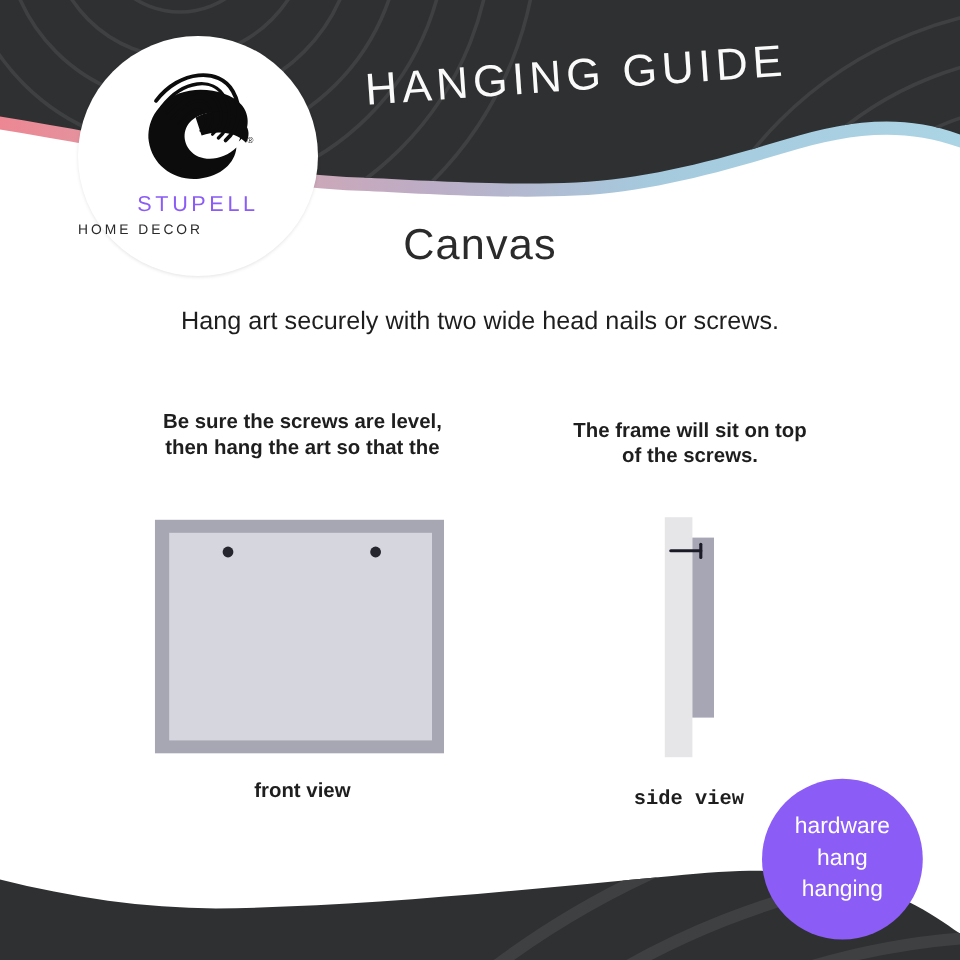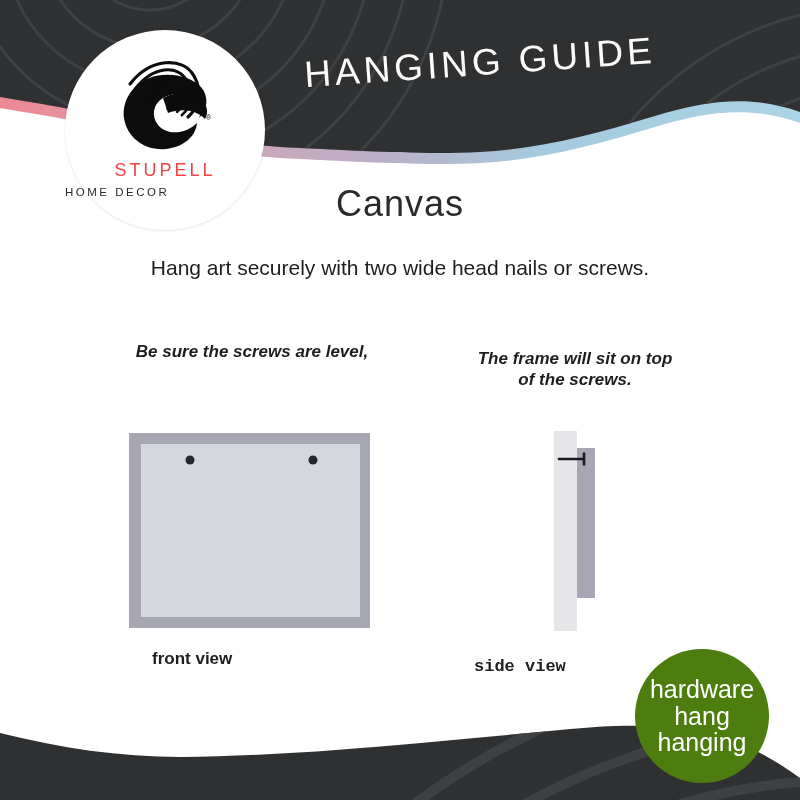--- a/index.html
+++ b/index.html
@@ -23,55 +23,55 @@
   }
   .logo-circle{
     left:65px;top:30px;width:200px;height:200px;border-radius:50%;
     background:#ffffff;z-index:4;
     box-shadow:0 1px 3px rgba(0,0,0,0.10);
   }
   .logo-mark{position:absolute;left:50px;top:22px;}
   .logo-reg{position:absolute;left:141px;top:84px;font-size:7px;color:#111;}
   .brand-name{
     position:absolute;left:0;top:130px;width:200px;text-align:center;
-    font-size:18px;letter-spacing:3px;color:#ef4444;font-weight:500;
+    font-size:18px;letter-spacing:3px;color:#8b5cf6;font-weight:500;
   }
   .brand-tagline{
     position:absolute;left:0;top:156px;width:200px;text-align:left;
     font-size:11.5px;letter-spacing:2.5px;color:#2a2a2a;font-weight:400;
   }
 
   
   .heading{
     left:0;top:183px;width:800px;text-align:center;z-index:2;
     font-size:36px;font-weight:400;color:#2b2b2b;letter-spacing:1px;
   }
   .subtitle{
     left:0;top:256px;width:800px;text-align:center;z-index:2;
     font-size:21px;font-weight:400;color:#1e1e1e;
   }
   .instruction{
     z-index:2;text-align:center;font-size:17px;font-weight:600;
-    color:#1e1e1e;line-height:21px;font-style:italic;
+    color:#1e1e1e;line-height:21px;
   }
   .instr-left{left:102px;top:341px;width:300px;}
   .instr-right{left:425px;top:348px;width:300px;}
   .caption{
-    z-index:2;font-size:17px;font-weight:600;color:#1e1e1e;
+    z-index:2;text-align:center;font-size:17px;font-weight:600;color:#1e1e1e;
   }
   .cap-front{left:152px;top:649px;width:200px;}
   .cap-side{left:474px;top:657px;width:200px;font-family:Liberation Mono, monospace;}
   .diagram{z-index:2;}
 
   
   .badge{
     left:635px;top:649px;width:134px;height:134px;border-radius:50%;
-    background:#4d7c0f;z-index:6;
+    background:#8b5cf6;z-index:6;
     display:flex;flex-direction:column;align-items:center;justify-content:center;
-    color:#ffffff;font-size:25px;font-weight:500;line-height:26.5px;
+    color:#ffffff;font-size:19px;font-weight:500;line-height:26.5px;
     text-align:center;
   }
   .footer-svg{left:0;bottom:0;z-index:5;}
 </style>
 </head>
 <body>
 
 <div class="stage">
 
   <svg class="abs header-svg" width="800" height="210" viewBox="0 0 800 210">
@@ -128,20 +128,21 @@
     <span class="logo-reg">®</span>
     <div class="brand-name">STUPELL</div>
     <div class="brand-tagline">HOME DECOR</div>
   </div>
 
   <div class="abs heading">Canvas</div>
   <div class="abs subtitle">Hang art securely with two wide head nails or screws.</div>
 
   <div class="abs instruction instr-left">
     <div>Be sure the screws are level,</div>
+    <div>then hang the art so that the</div>
   </div>
 
   <div class="abs instruction instr-right">
     <div>The frame will sit on top</div>
     <div>of the screws.</div>
   </div>
 
   <svg class="abs diagram" style="left:129px;top:433px;" width="241" height="195" viewBox="0 0 241 195">
     <rect x="0" y="0" width="241" height="195" fill="#a7a7b4"></rect>
     <rect x="12" y="11" width="219" height="173" fill="#d6d6de"></rect>

